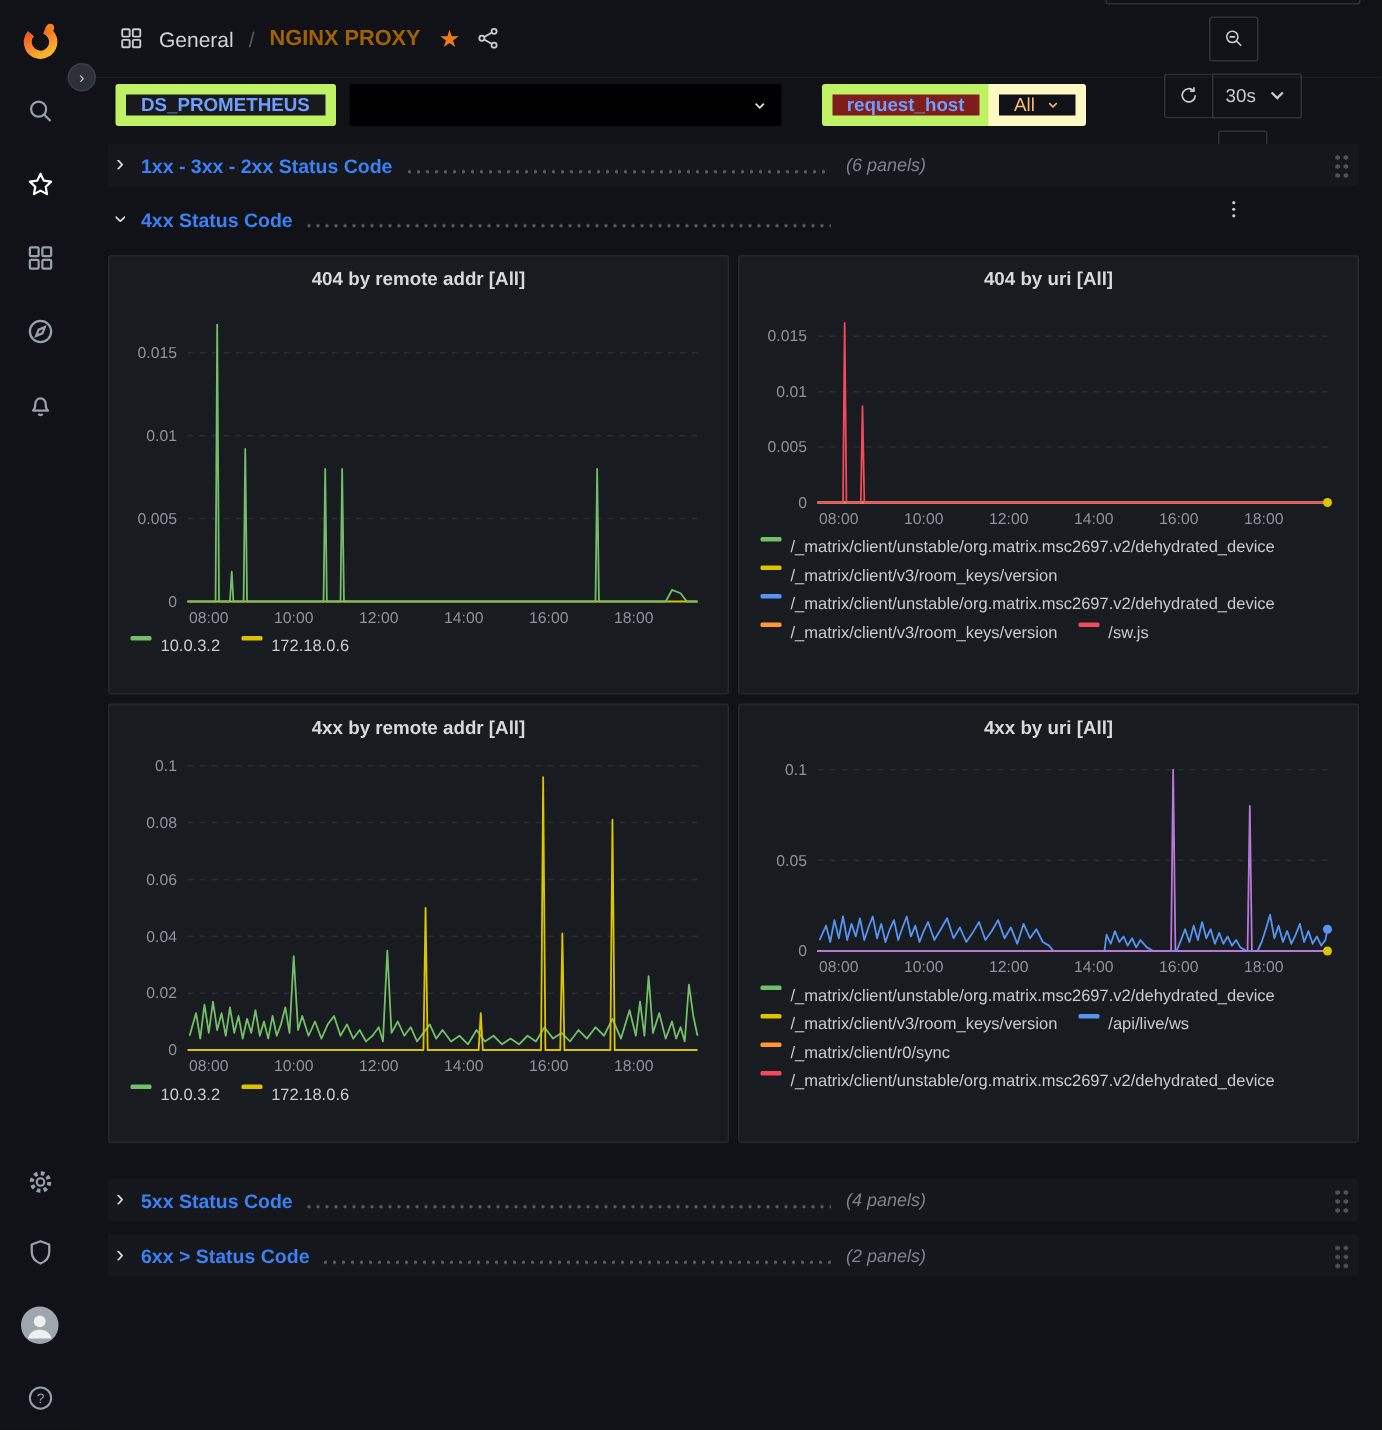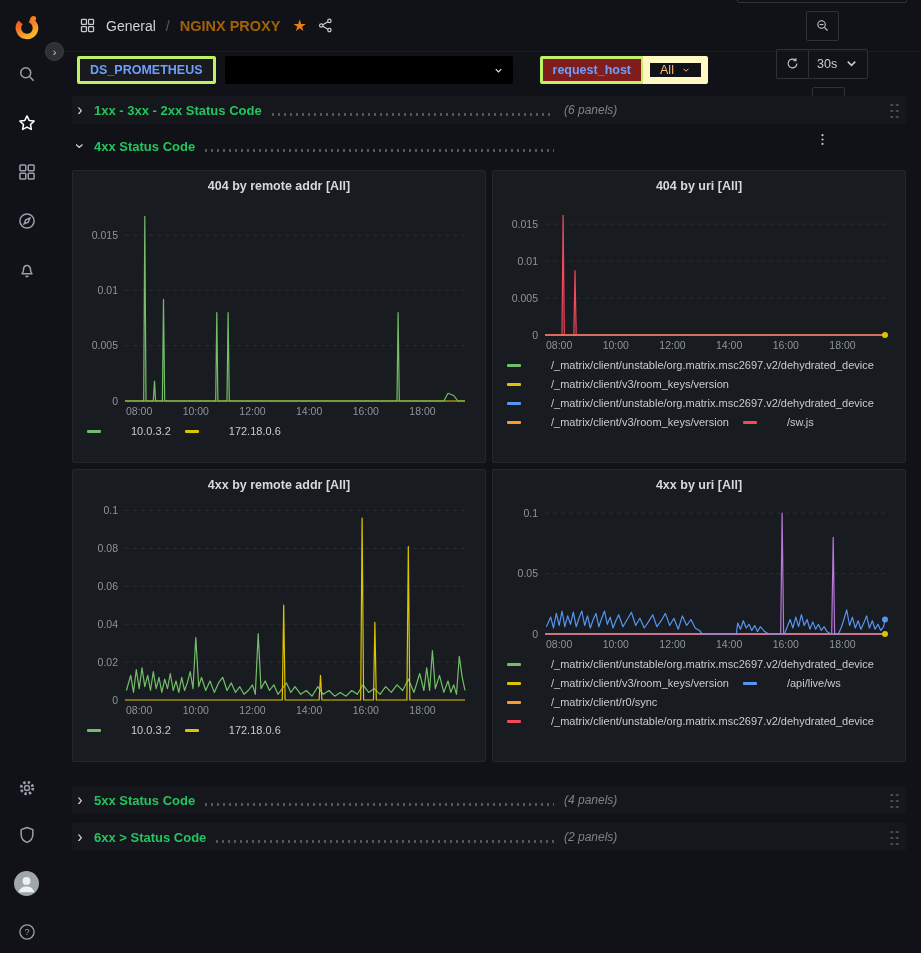--- a/index.html
+++ b/index.html
@@ -38,60 +38,60 @@
   .btn svg{width:15px;height:15px;}
   .btn-group{display:flex;}
   .btn-group .btn:first-child{border-radius:2px 0 0 2px;border-right:none;}
   .btn-group .btn:last-child{border-radius:0 2px 2px 0;}
   .btn.noborder{border:none;padding:0 4px;}
   .caret{width:9px;height:9px;}
 
   
   .submenu{height:36px;flex:none;display:flex;align-items:center;gap:9px;padding:0 0 0 24px;}
   .var-label{height:28px;display:flex;align-items:center;padding:0 10px;background:#181a1e;
-    border:3px solid #bef264;border-radius:2px;color:#6e9fff;font-size:12.5px;font-weight:600;cursor:pointer;}
+    border:7px solid #bef264;border-radius:2px;color:#6e9fff;font-size:12.5px;font-weight:600;cursor:pointer;}
   .var-black{width:288px;height:28px;background:#000;border-radius:2px;display:flex;align-items:center;
     justify-content:flex-end;padding-right:9px;cursor:pointer;}
   .var-black svg{width:11px;height:11px;color:#e6e8ea;}
   .pair{display:flex;margin-left:18px;}
   .pair .var-label{border-radius:2px 0 0 2px;background:#7f1d1d;}
   .var-value{height:28px;display:flex;align-items:center;gap:7px;padding:0 10px;border:7px solid #fef9c3;
     margin-left:-1px;border-radius:0 2px 2px 0;color:#fdba74;font-size:12.5px;cursor:pointer;}
   .var-value svg{width:10px;height:10px;}
 
   
   .dash{flex:1;padding:8px 15px 0 19px;overflow:hidden;}
   .row-h{height:28px;display:flex;align-items:center;padding:0 6px 0 2px;margin-bottom:10px;
     border-radius:2px;cursor:pointer;}
   .row-h.collapsed{background:#15171c;}
   .row-h.expanded{height:24px;margin-bottom:12px;}
   .titlewrap{display:flex;align-items:center;width:480px;gap:8px;}
   .chev{color:#d8d9da;font-size:16px;line-height:1;width:12px;text-align:center;flex:none;}
   .chev.rot{transform:rotate(90deg);}
-  .row-title{font-size:13px;font-weight:bold;color:#22c55e;white-space:nowrap;}
+  .row-title{font-size:13px;font-weight:bold;color:#3b82f6;white-space:nowrap;}
   .leader{flex:1;height:3px;margin-top:9px;
     background:radial-gradient(circle,#565a61 1.1px,transparent 1.3px) repeat-x;
     background-size:6px 3px;}
   .count{font-style:italic;color:#7d828b;font-size:12px;margin-left:10px;white-space:nowrap;}
   .drag{margin-left:auto;width:11px;height:17px;flex:none;
     background:radial-gradient(circle,#4d5158 1.4px,transparent 1.5px);
     background-size:5.5px 6px;cursor:grab;}
 
   .grid{display:grid;grid-template-columns:1fr 1fr;gap:6px;margin-bottom:24px;}
   .panel{background:#181b1f;border:1px solid #25272c;border-radius:2px;height:293px;
     display:flex;flex-direction:column;padding:5px 10px 6px;overflow:hidden;}
   .panel-title{text-align:center;font-size:12.5px;font-weight:bold;color:#d8d9da;
     padding:3px 0 2px;flex:none;cursor:pointer;}
   .chart{flex:none;position:relative;}
   .chart.tall{height:224px;}
   .chart.short{height:158px;}
   .chart svg{display:block;width:100%;height:100%;}
   .legend{flex:1;overflow:hidden;display:flex;flex-wrap:wrap;column-gap:14px;row-gap:4px;
     align-content:flex-start;font-size:11px;line-height:15px;color:#c7ccd1;padding:5px 2px 0 4px;}
-  .legend .li{display:inline-flex;align-items:center;white-space:nowrap;cursor:pointer;gap:24px;}
+  .legend .li{display:inline-flex;white-space:nowrap;cursor:pointer;}
   .legend .sw{display:inline-block;width:14px;height:3px;border-radius:1px;margin-right:6px;flex:none;}
   svg text{font-family:"Liberation Sans",sans-serif;}
 </style>
 </head>
 <body>
 
 <div class="app">
 
   <aside class="sidebar">
     <div class="logo">

